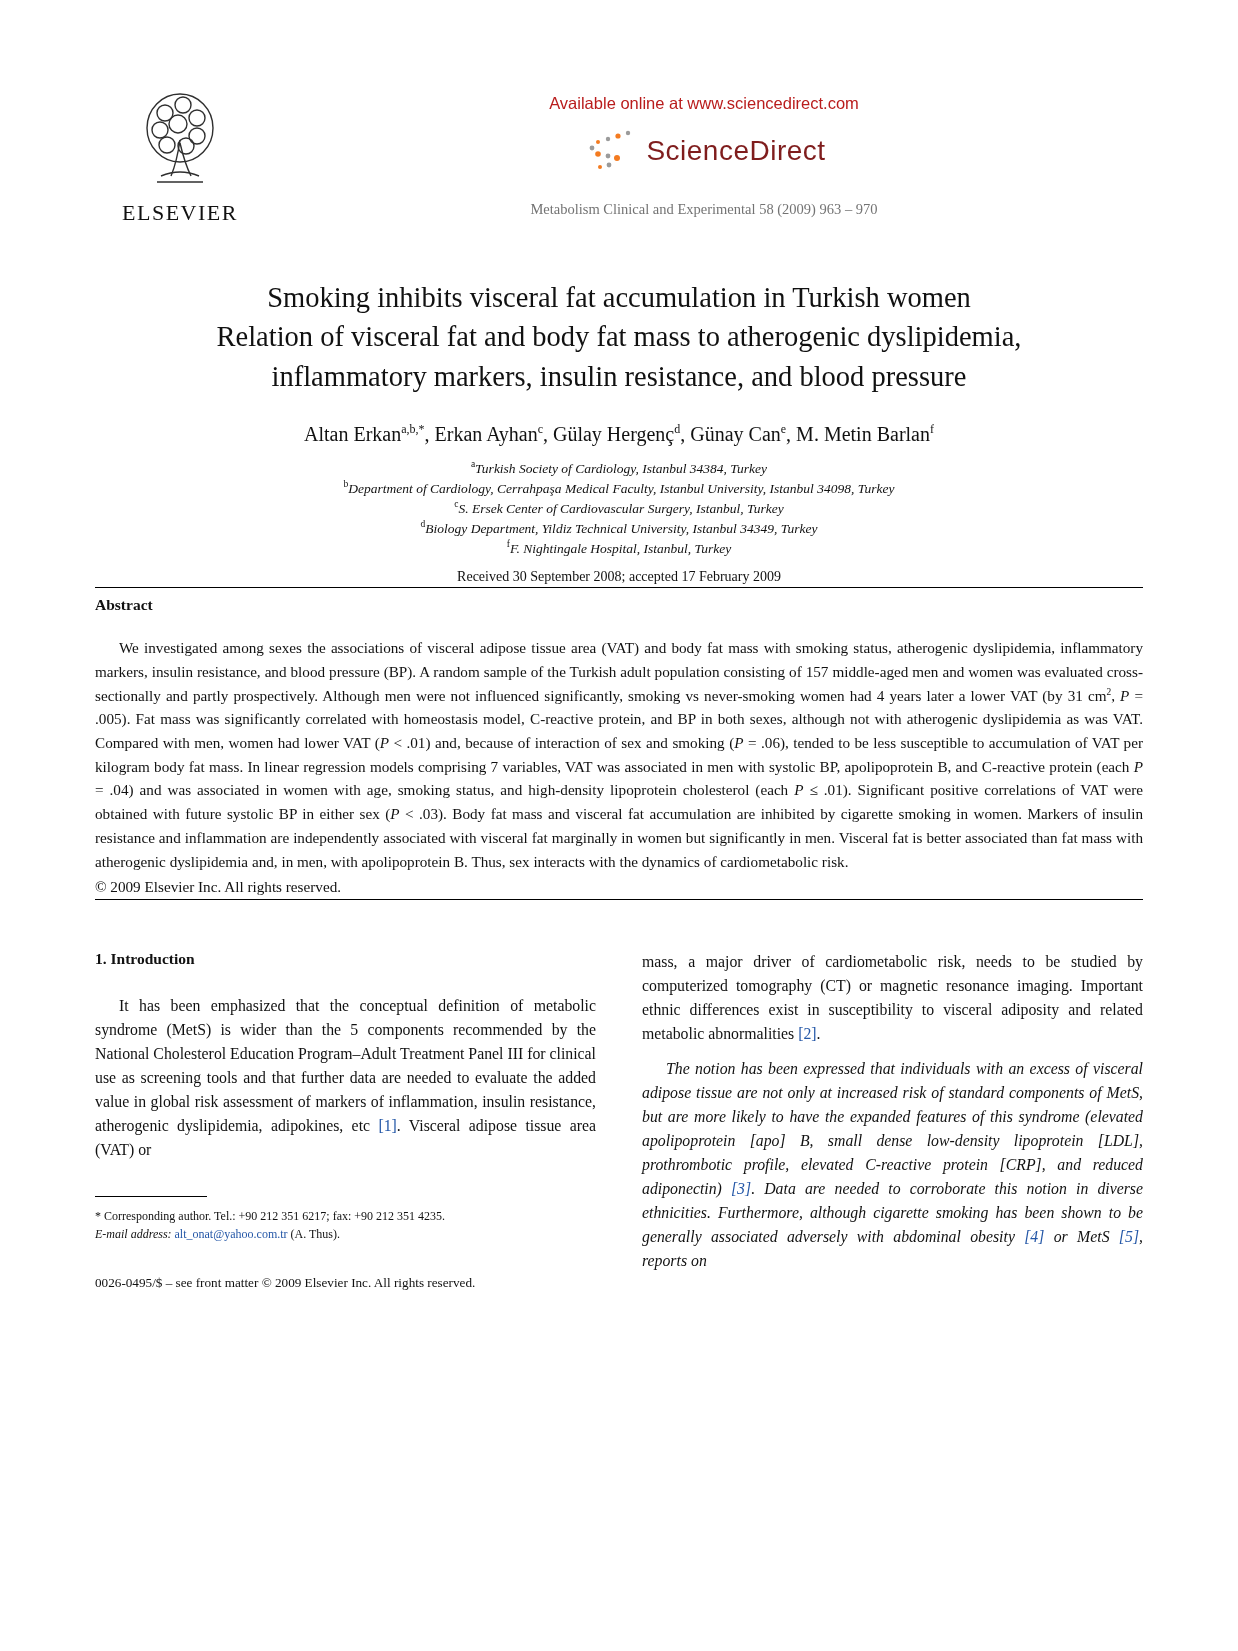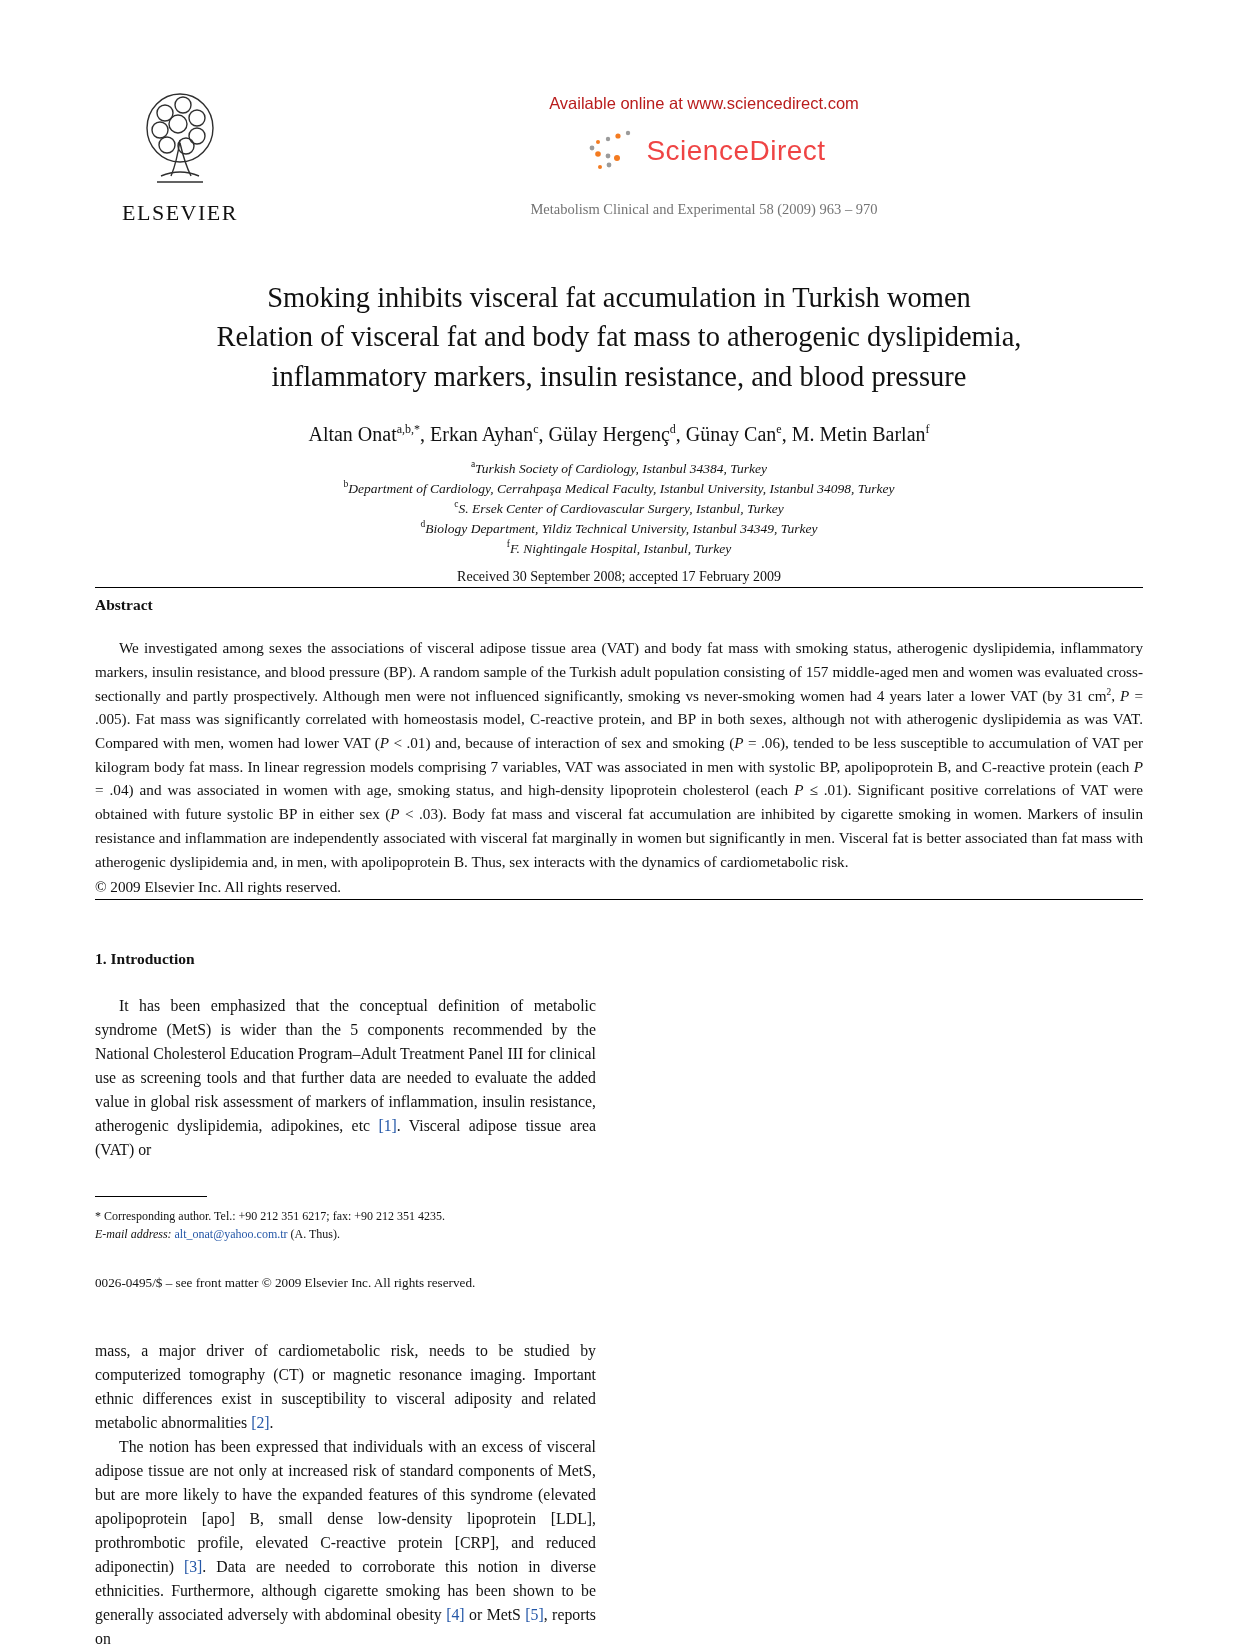--- a/index.html
+++ b/index.html
@@ -7,21 +7,21 @@
   body { font-family:"Liberation Serif", serif; color:#111; }
   .page { width:1238px; min-height:1651px; margin:0 auto; background:#fff; padding:88px 95px 40px 95px; position:relative; }
 
   
   .header-row { display:flex; justify-content:space-between; align-items:flex-start; }
   .logo-col { width:170px; text-align:center; }
   .elsevier-text { font-size:22px; letter-spacing:1.5px; margin-top:4px; }
   .center-col { flex:1; text-align:center; padding-top:6px; }
   .available-online { font-family:"Liberation Sans", sans-serif; font-size:16.5px; color:#b91c1c; }
   .sd-logo-row { display:flex; align-items:center; justify-content:center; margin-top:14px; gap:6px; }
-  .sd-text { font-family:"Liberation Sans", sans-serif; font-size:28px; color:#ef4444; letter-spacing:0.5px; }
+  .sd-text { font-family:"Liberation Sans", sans-serif; font-size:28px; color:#7f1d1d; letter-spacing:0.5px; }
   .citation { font-size:14.5px; margin-top:26px; color:#737373; }
   .right-col { width:240px; }
   .metab-box { border:0; }
   .bar { background:#000; width:100%; }
   .bar-thick { height:5px; }
   .bar-thin { height:2px; margin-top:3px; }
   .bar-thin-b { height:2px; margin-bottom:3px; }
   .metab-name { font-size:31px; font-weight:bold; margin:6px 0 0 2px; }
   .metab-sub { font-size:12.5px; font-weight:bold; margin:0 0 6px 2px; }
   .metab-url { font-size:13px; text-align:right; margin-top:14px; }
@@ -39,26 +39,26 @@
   .rule-1 { margin-top:34px; }
   .rule-2 { margin-top:26px; }
 
   
   .abstract { margin-top:8px; }
   .abstract-head { font-size:15.5px; font-weight:bold; }
   .abstract-body { margin-top:22px; font-size:15.2px; line-height:1.56; text-align:justify; text-indent:24px; }
   .abstract-copy { font-size:15.2px; margin-top:2px; line-height:1.56; }
 
   
-  .columns { display:flex; gap:46px; margin-top:50px;flex-direction:column; }
+  .columns { display:flex; gap:46px; margin-top:50px; }
   .col { width:501px; }
   .sec-head { font-size:15.5px; font-weight:bold; margin-bottom:26px; }
   .para { font-size:15.8px; line-height:1.52; text-align:justify; }
   .indent { text-indent:24px; }
-  .col2 .para + .para { margin-top:0; }
+  .col2 .para + .para { margin-top:11px;font-style:italic; }
 
   a.link, span.link { color:#2457a7; text-decoration:none; cursor:pointer; }
   span.i { font-style:italic; }
   span.sup { font-size:0.62em; vertical-align:super; line-height:0; }
 
   
   .footnote-block { margin-top:34px; }
   .footnote-rule { width:112px; border:0; border-top:1px solid #000; margin-bottom:10px; }
   .footnote { font-size:12px; line-height:1.5; text-align:justify; }
   .footnote .em { font-style:italic; }
@@ -119,21 +119,21 @@
 
   </div>
 
   <div class="title-block">
     <div class="title-line">Smoking inhibits visceral fat accumulation in Turkish women</div>
     <div class="title-line">Relation of visceral fat and body fat mass to atherogenic dyslipidemia,</div>
     <div class="title-line">inflammatory markers, insulin resistance, and blood pressure</div>
   </div>
 
   <div class="authors">
-    <span><span>Altan Onat</span><sup>a,b,*</sup></span><span><span>, Erkan Ayhan</span><sup>c</sup></span><span><span>, Gülay Hergenç</span><sup>d</sup></span><span><span>, Günay Can</span><sup>e</sup></span><span><span>, M. Metin Barlan</span><sup>f</sup></span>
+    <span><span>Altan Erkan</span><sup>a,b,*</sup></span><span><span>, Erkan Ayhan</span><sup>c</sup></span><span><span>, Gülay Hergenç</span><sup>d</sup></span><span><span>, Günay Can</span><sup>e</sup></span><span><span>, M. Metin Barlan</span><sup>f</sup></span>
   </div>
 
   <div class="affils">
     <div class="affil"><sup>a</sup><span>Turkish Society of Cardiology, Istanbul 34384, Turkey</span></div>
     <div class="affil"><sup>b</sup><span>Department of Cardiology, Cerrahpaşa Medical Faculty, Istanbul University, Istanbul 34098, Turkey</span></div>
     <div class="affil"><sup>c</sup><span>S. Ersek Center of Cardiovascular Surgery, Istanbul, Turkey</span></div>
     <div class="affil"><sup>d</sup><span>Biology Department, Yildiz Technical University, Istanbul 34349, Turkey</span></div>
     <div class="affil"><sup>f</sup><span>F. Nightingale Hospital, Istanbul, Turkey</span></div>
     <div class="received">Received 30 September 2008; accepted 17 February 2009</div>
   </div>

